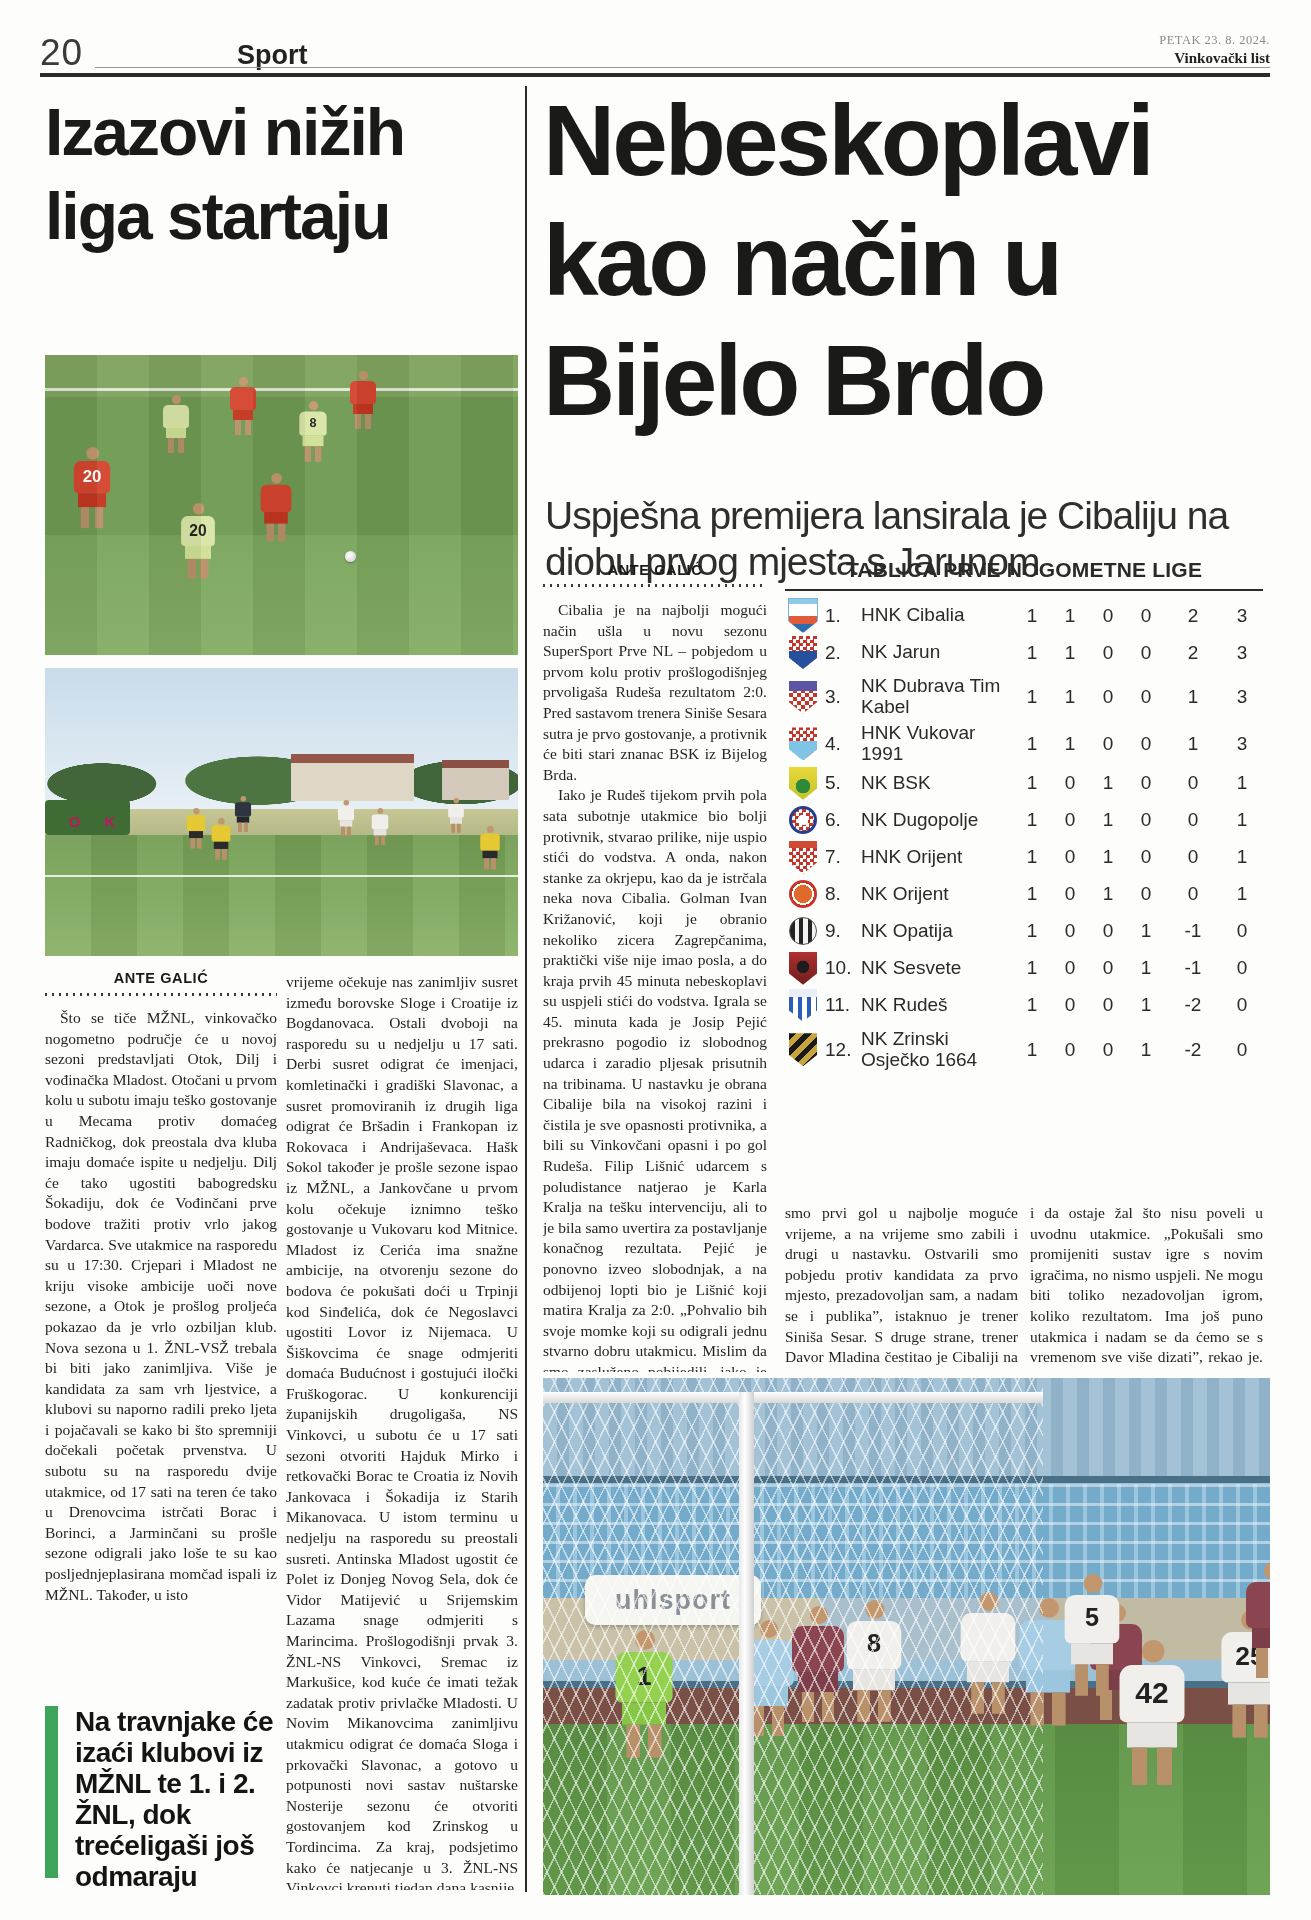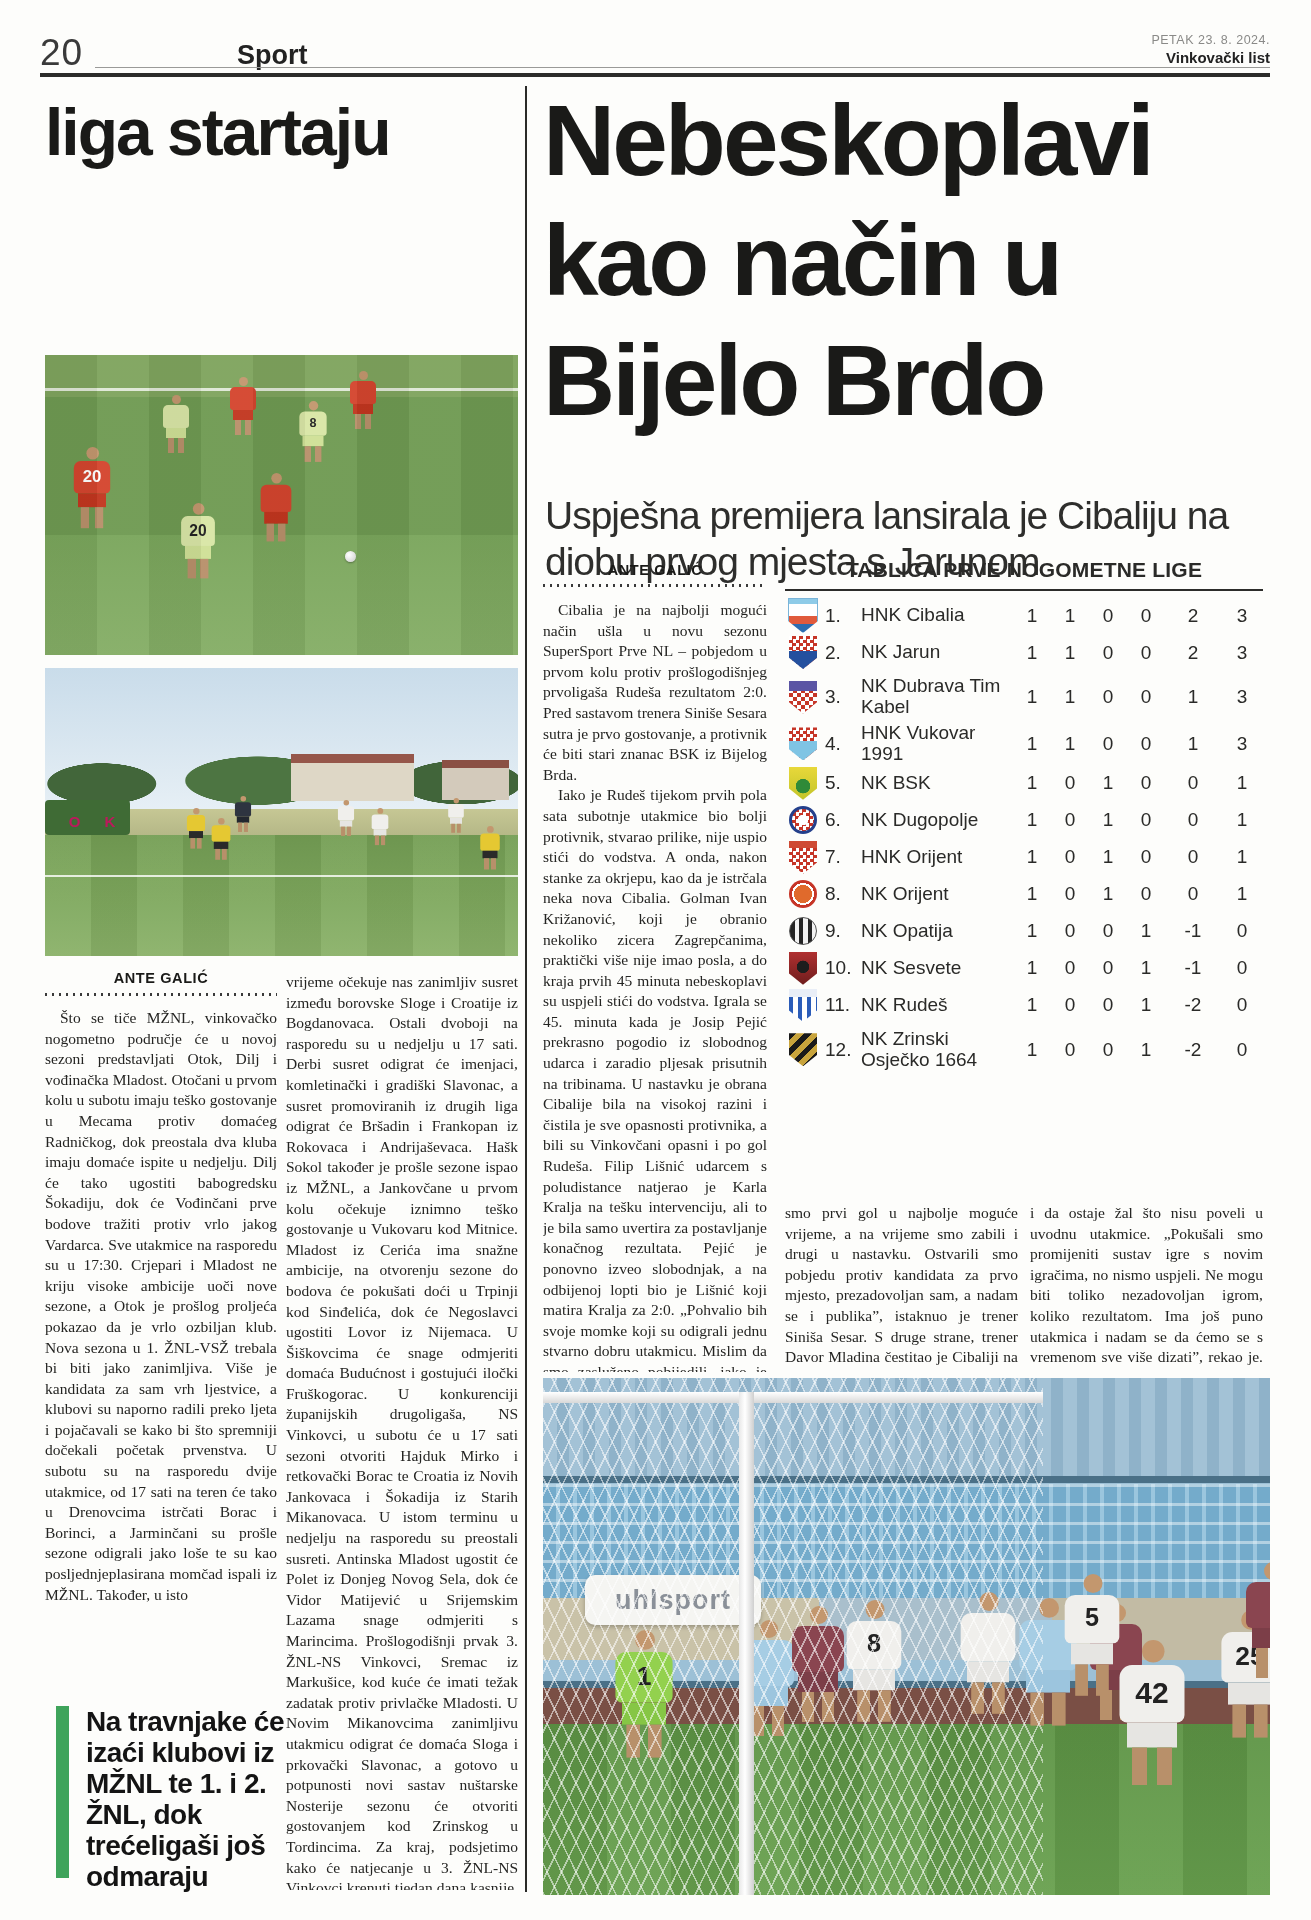--- a/index.html
+++ b/index.html
@@ -3,21 +3,21 @@
 <meta charset="utf-8">
 <style>
   html,body{margin:0;padding:0;background:#e8e8e4;}
   .page{position:relative;width:1311px;height:1920px;background:#fdfdfb;margin:0 auto;
         font-family:"Liberation Serif",serif;color:#1d1d1b;overflow:hidden;}
   .abs{position:absolute;}
 
   
   .pagenum{font-family:"Liberation Sans",sans-serif;font-size:37px;font-weight:400;color:#3a3a3a;letter-spacing:1px;}
   .section{font-family:"Liberation Sans",sans-serif;font-size:27px;font-weight:700;color:#222;}
-  .issue{font-family:Liberation Sans, sans-serif;text-align:right;line-height:1.25;}
+  .issue{font-family:Liberation Serif, serif;text-align:right;line-height:1.25;}
   .issue .date{font-size:12.5px;color:#8a8a88;letter-spacing:.5px;}
   .issue .pub{font-size:15px;font-weight:700;color:#222;}
   .rule-thin{height:1px;background:#9a9a98;}
   .rule-thick{height:4px;background:#2c2c2a;}
 
   
   .hl{font-family:"Liberation Sans",sans-serif;font-weight:800;color:#1a1a18;}
   .hl-left{font-size:66px;line-height:84px;letter-spacing:-2px;}
   .hl-right{font-size:100px;line-height:120px;letter-spacing:-3px;}
   .subtitle{font-family:"Liberation Sans",sans-serif;font-size:39px;line-height:46px;font-weight:400;
@@ -164,20 +164,21 @@
   <div class="abs issue" style="right:41px;top:33px;">
     <div class="date">PETAK 23. 8. 2024.</div>
     <div class="pub">Vinkovački list</div>
   </div>
   <div class="abs rule-thin" style="left:95px;right:41px;top:67px;"></div>
   <div class="abs rule-thick" style="left:40px;right:41px;top:73px;"></div>
 
   <div class="abs vdivider" style="left:525px;top:86px;height:1806px;"></div>
 
   <div class="abs hl hl-left" style="left:45px;top:90px;width:473px;">
+    <div>Izazovi nižih</div>
     <div>liga startaju</div>
   </div>
 
   <div class="photo p1" style="left:45px;top:355px;width:473px;height:300px;">
     <div class="line"></div>
     <div class="pl j-red" style="left:185px;top:22px;">
         <div class="hd"></div>
         <div class="tr"></div>
         <div class="sh"></div>
         <div class="lg"></div>
@@ -275,21 +276,21 @@
       </div>
   </div>
 
   <div class="abs byline" style="left:45px;top:970px;width:232px;">ANTE GALIĆ</div>
   <div class="abs dotrule" style="left:45px;top:993px;width:232px;"></div>
 
   <div class="abs bodytext" style="left:45px;top:1008px;width:232px;height:688px;">
     <p>Što se tiče MŽNL, vinkovačko nogometno područje će u novoj sezoni predstavljati Otok, Dilj i vođinačka Mladost. Otočani u prvom kolu u subotu imaju teško gostovanje u Mecama protiv domaćeg Radničkog, dok preostala dva kluba imaju domaće ispite u nedjelju. Dilj će tako ugostiti babogredsku Šokadiju, dok će Vođinčani prve bodove tražiti protiv vrlo jakog Vardarca. Sve utakmice na rasporedu su u 17:30. Crjepari i Mladost ne kriju visoke ambicije uoči nove sezone, a Otok je prošlog proljeća pokazao da je vrlo ozbiljan klub. Nova sezona u 1. ŽNL-VSŽ trebala bi biti jako zanimljiva. Više je kandidata za sam vrh ljestvice, a klubovi su naporno radili preko ljeta i pojačavali se kako bi što spremniji dočekali početak prvenstva. U subotu su na rasporedu dvije utakmice, od 17 sati na teren će tako u Drenovcima istrčati Borac i Borinci, a Jarminčani su prošle sezone odigrali jako loše te su kao posljednjeplasirana momčad ispali iz MŽNL. Također, u isto</p>
   </div>
 
-  <div class="abs pullquote" style="left:56px;top:1706px;width:238px;height:172px;">
+  <div class="abs pullquote" style="left:45px;top:1706px;width:238px;height:172px;">
     <div class="pq-bar"></div>
     <div class="pq-text">Na travnjake će izaći klubovi iz MŽNL te 1. i 2. ŽNL, dok trećeligaši još odmaraju</div>
   </div>
 
   <div class="abs bodytext" style="left:286px;top:972px;width:232px;height:918px;">
     <p class="noindent">vrijeme očekuje nas zanimljiv susret između borovske Sloge i Croatije iz Bogdanovaca. Ostali dvoboji na rasporedu su u nedjelju u 17 sati. Derbi susret odigrat će imenjaci, komletinački i gradiški Slavonac, a susret promoviranih iz drugih liga odigrat će Bršadin i Frankopan iz Rokovaca i Andrijaševaca. Hašk Sokol također je prošle sezone ispao iz MŽNL, a Jankovčane u prvom kolu očekuje iznimno teško gostovanje u Vukovaru kod Mitnice. Mladost iz Cerića ima snažne ambicije, na otvorenju sezone do bodova će pokušati doći u Trpinji kod Sinđelića, dok će Negoslavci ugostiti Lovor iz Nijemaca. U Šiškovcima će snage odmjeriti domaća Budućnost i gostujući iločki Fruškogorac. U konkurenciji županijskih drugoligaša, NS Vinkovci, u subotu će u 17 sati sezoni otvoriti Hajduk Mirko i retkovački Borac te Croatia iz Novih Jankovaca i Šokadija iz Starih Mikanovaca. U istom terminu u nedjelju na rasporedu su preostali susreti. Antinska Mladost ugostit će Polet iz Donjeg Novog Sela, dok će Vidor Matijević u Srijemskim Lazama snage odmjeriti s Marincima. Prošlogodišnji prvak 3. ŽNL-NS Vinkovci, Sremac iz Markušice, kod kuće će imati težak zadatak protiv privlačke Mladosti. U Novim Mikanovcima zanimljivu utakmicu odigrat će domaća Sloga i prkovački Slavonac, a gotovo u potpunosti novi sastav nuštarske Nosterije sezonu će otvoriti gostovanjem kod Zrinskog u Tordincima. Za kraj, podsjetimo kako će natjecanje u 3. ŽNL-NS Vinkovci krenuti tjedan dana kasnije, a ove sezone liga će brojati devet klubova, s obzirom na to da slakovački Meteor, koji je prošle sezone ispao iz druge lige, nije prijavljen za natjecanje.</p>
   </div>
 
   <div class="abs hl hl-right" style="left:543px;top:80px;width:730px;">
     <div>Nebeskoplavi</div>

